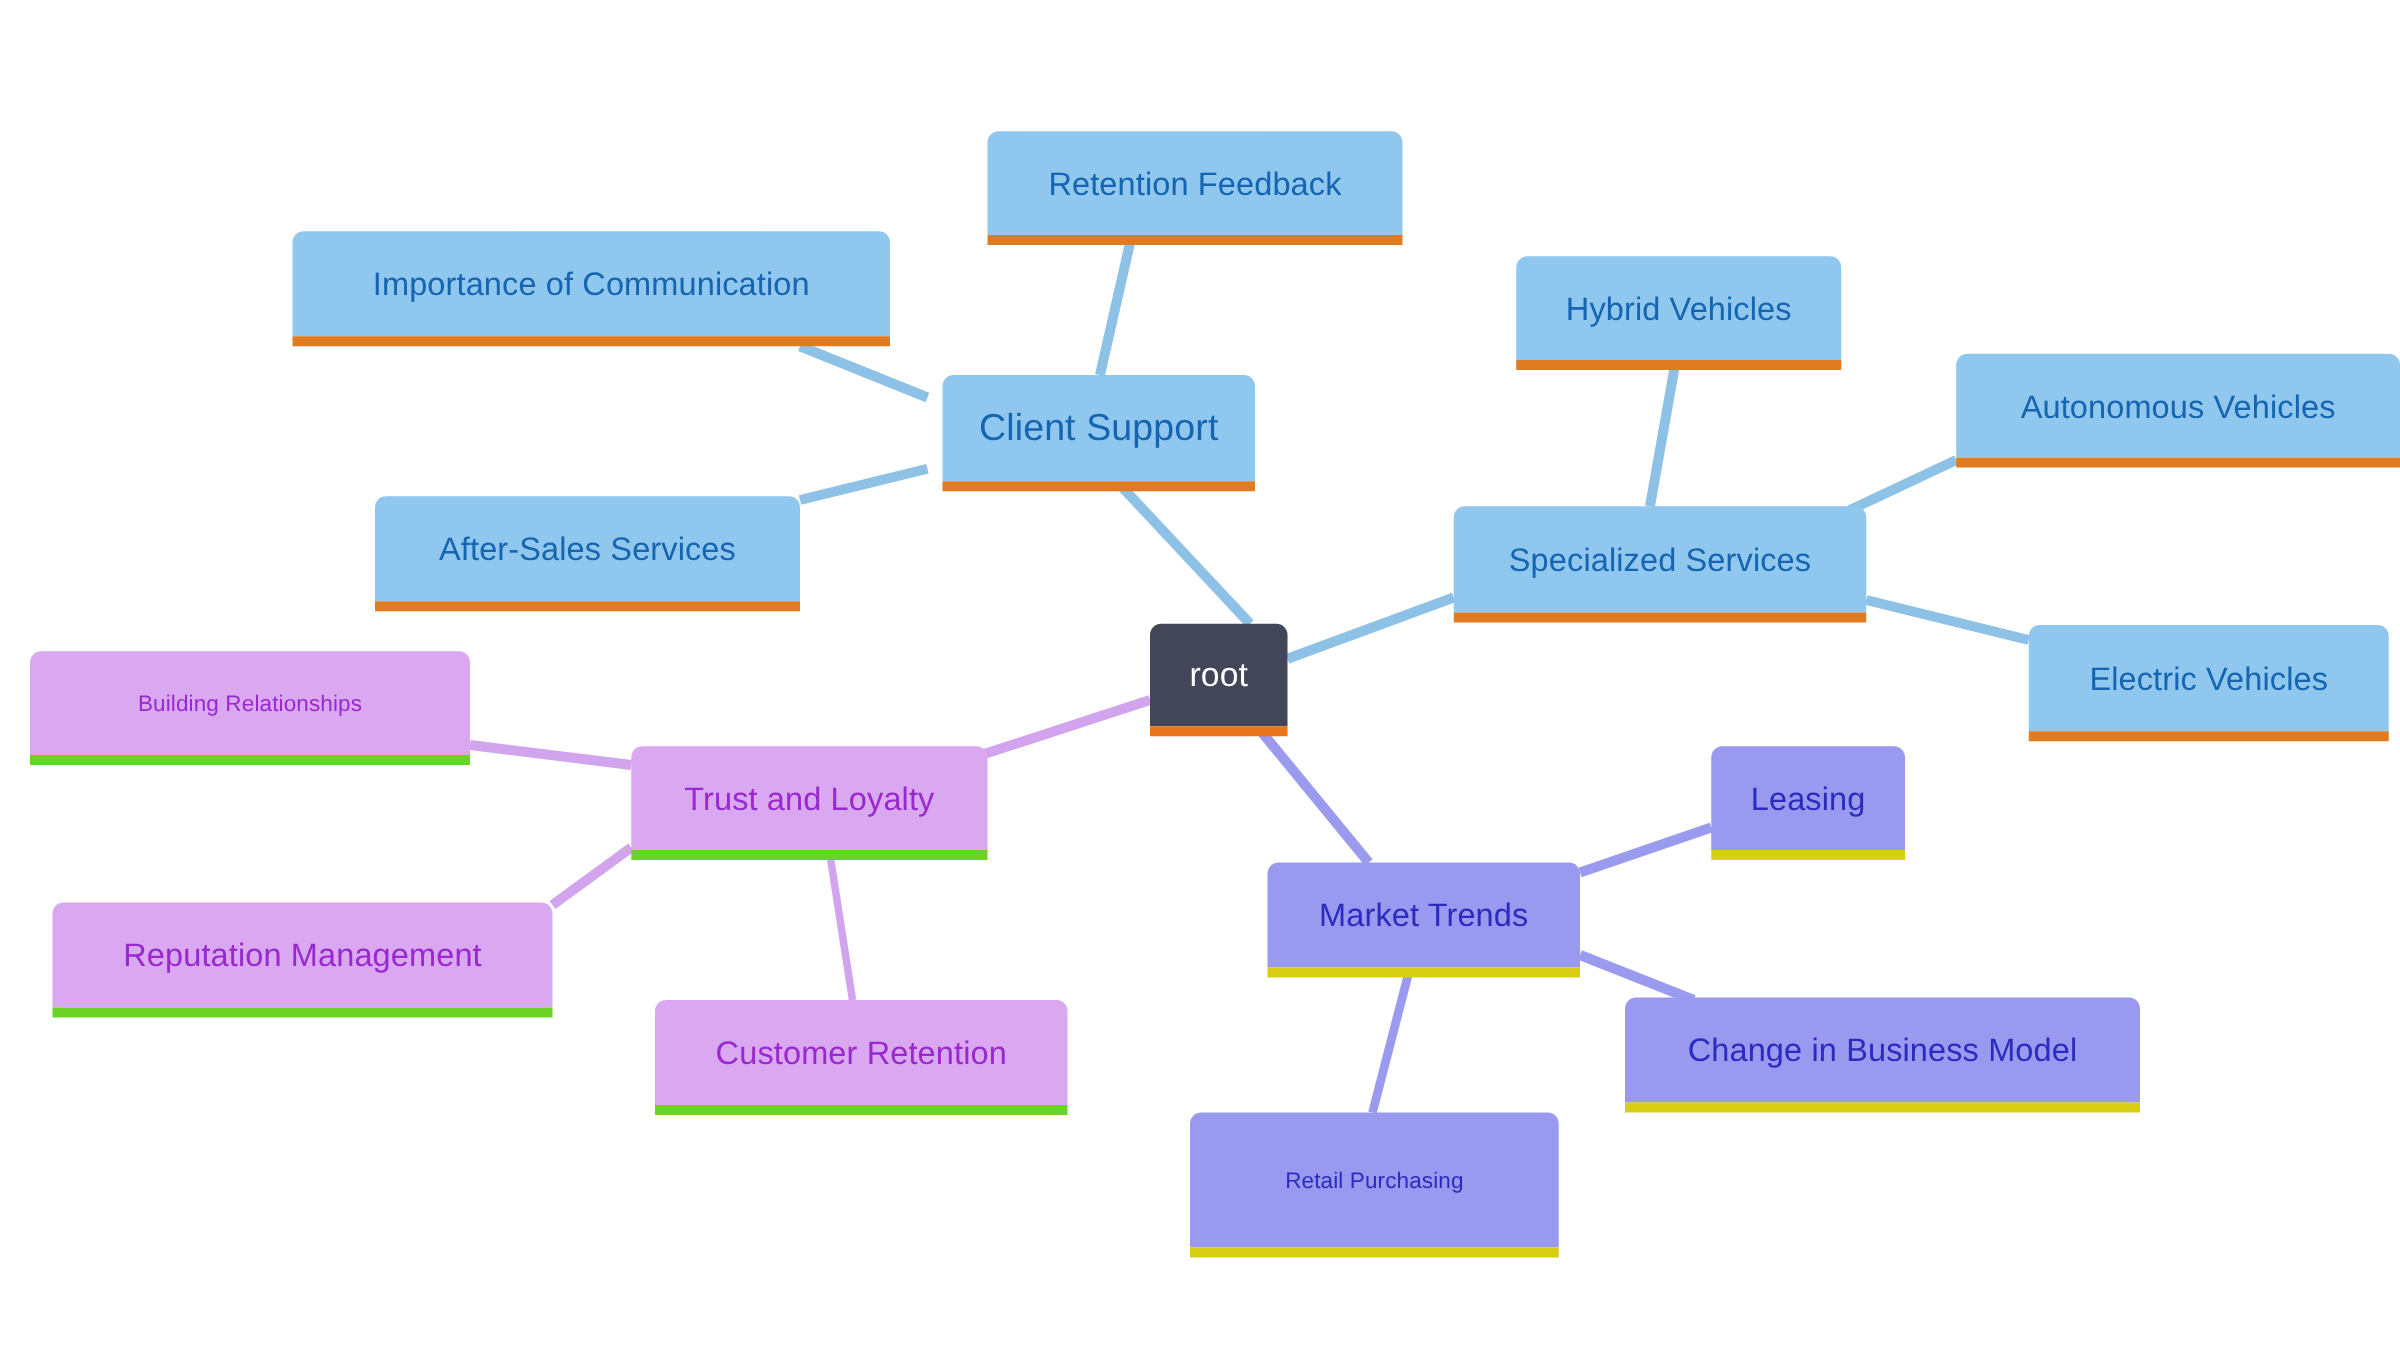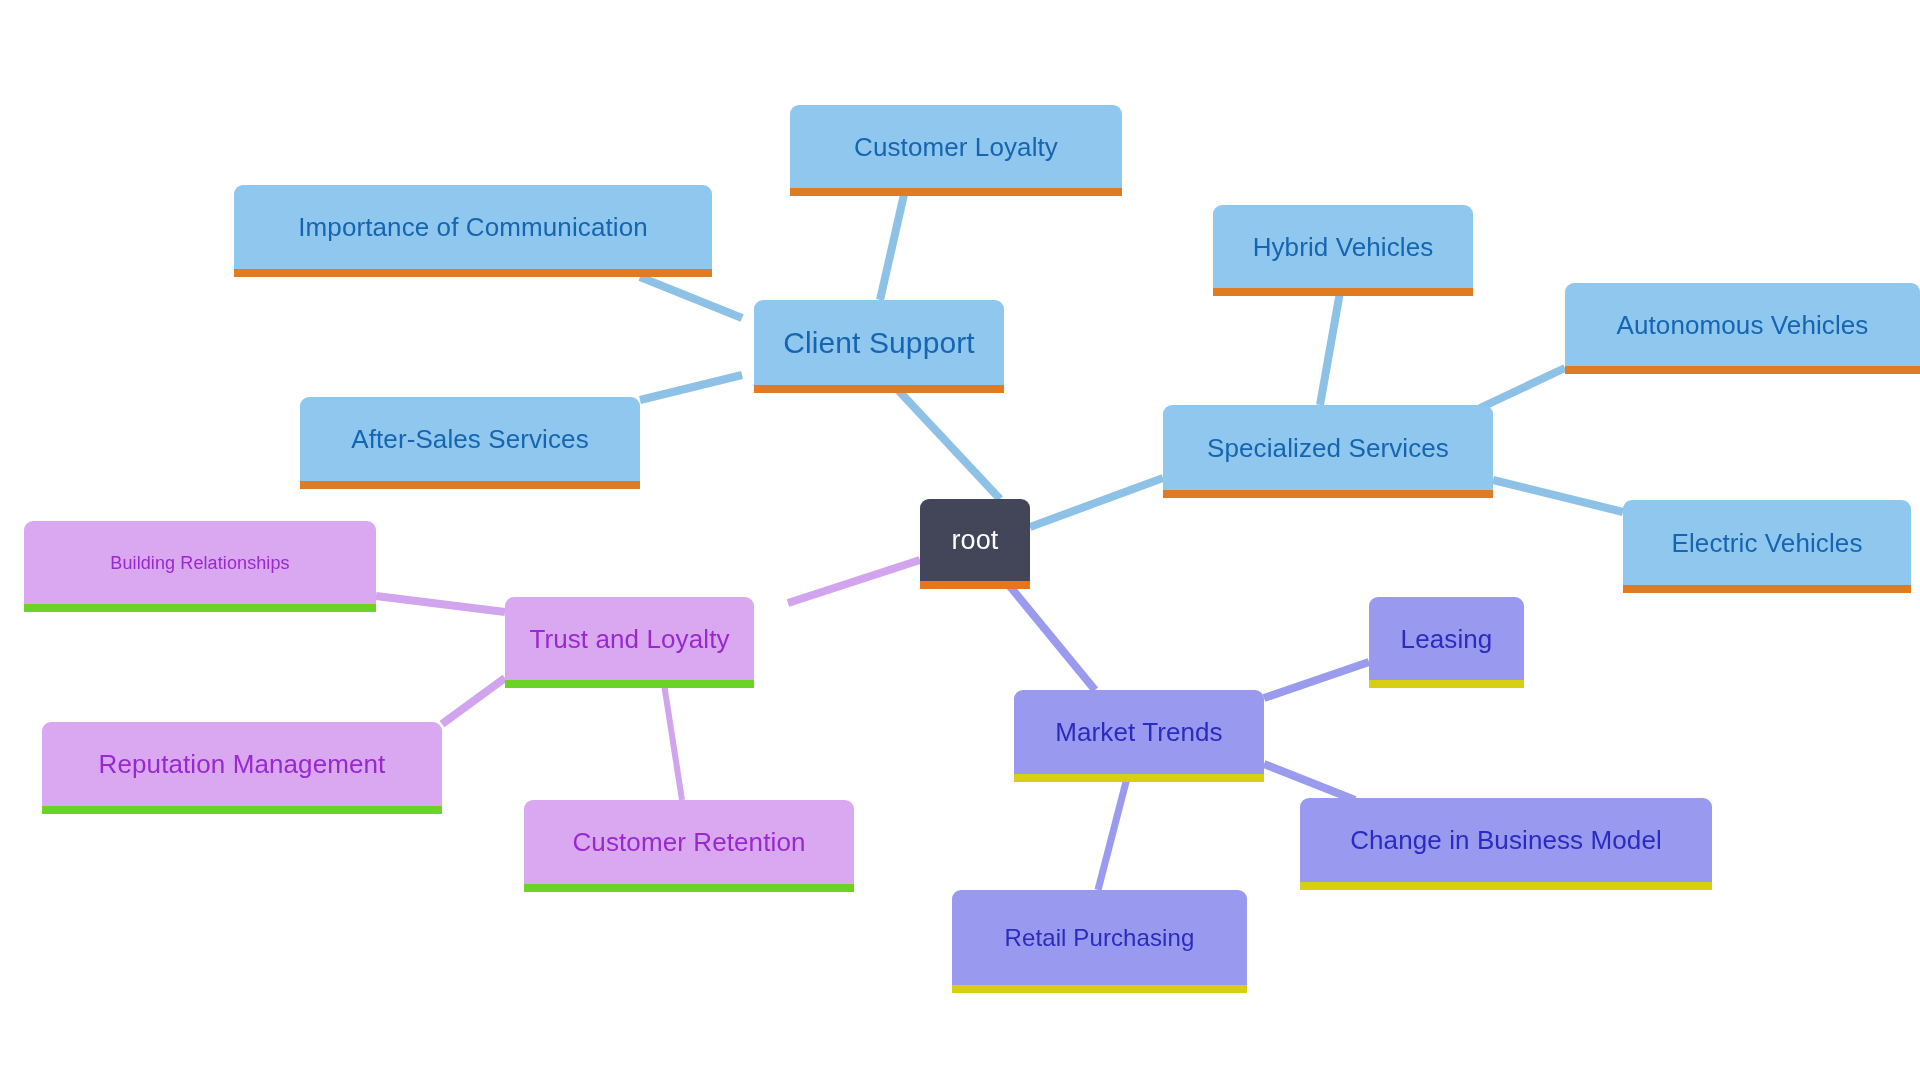--- a/index.html
+++ b/index.html
@@ -99,21 +99,21 @@
   <div id="node-layer">
       <div class="node style-root" style="left: 920px; top: 499px; width: 110px; height: 82px; font-size: 27px;">
         <span class="node-label">root</span>
         <div class="node-underline"></div>
       </div>
       <div class="node style-blue" style="left: 742px; top: 300px; width: 250px; height: 85px; font-size: 30px; margin-left: 12px;">
         <span class="node-label">Client Support</span>
         <div class="node-underline"></div>
       </div>
       <div class="node style-blue" style="left: 790px; top: 105px; width: 332px; height: 83px; font-size: 26px;">
-        <span class="node-label">Customer Loyalty</span>
+        <span class="node-label">Retention Feedback</span>
         <div class="node-underline"></div>
       </div>
       <div class="node style-blue" style="left: 234px; top: 185px; width: 478px; height: 84px; font-size: 26px;">
         <span class="node-label">Importance of Communication</span>
         <div class="node-underline"></div>
       </div>
       <div class="node style-blue" style="left: 300px; top: 397px; width: 340px; height: 84px; font-size: 26px;">
         <span class="node-label">After-Sales Services</span>
         <div class="node-underline"></div>
       </div>
@@ -126,21 +126,21 @@
         <div class="node-underline"></div>
       </div>
       <div class="node style-blue" style="left: 1565px; top: 283px; width: 355px; height: 83px; font-size: 26px;">
         <span class="node-label">Autonomous Vehicles</span>
         <div class="node-underline"></div>
       </div>
       <div class="node style-blue" style="left: 1623px; top: 500px; width: 288px; height: 85px; font-size: 26px;">
         <span class="node-label">Electric Vehicles</span>
         <div class="node-underline"></div>
       </div>
-      <div class="node style-orchid" style="left: 505px; top: 597px; width: 249px; height: 83px; font-size: 26px;">
+      <div class="node style-orchid" style="left: 505px; top: 597px; width: 285px; height: 83px; font-size: 26px;">
         <span class="node-label">Trust and Loyalty</span>
         <div class="node-underline"></div>
       </div>
       <div class="node style-orchid" style="left: 24px; top: 521px; width: 352px; height: 83px; font-size: 18px;">
         <span class="node-label">Building Relationships</span>
         <div class="node-underline"></div>
       </div>
       <div class="node style-orchid" style="left: 42px; top: 722px; width: 400px; height: 84px; font-size: 26px;">
         <span class="node-label">Reputation Management</span>
         <div class="node-underline"></div>
@@ -154,18 +154,18 @@
         <div class="node-underline"></div>
       </div>
       <div class="node style-periwinkle" style="left: 1369px; top: 597px; width: 155px; height: 83px; font-size: 26px;">
         <span class="node-label">Leasing</span>
         <div class="node-underline"></div>
       </div>
       <div class="node style-periwinkle" style="left: 1300px; top: 798px; width: 412px; height: 84px; font-size: 26px;">
         <span class="node-label">Change in Business Model</span>
         <div class="node-underline"></div>
       </div>
-      <div class="node style-periwinkle" style="left: 952px; top: 890px; width: 295px; height: 95px; font-size: 24px;">
+      <div class="node style-periwinkle" style="left: 952px; top: 890px; width: 295px; height: 108px; font-size: 18px;">
         <span class="node-label">Retail Purchasing</span>
         <div class="node-underline"></div>
       </div>
     </div>
 </div>
 
 </body></html>

